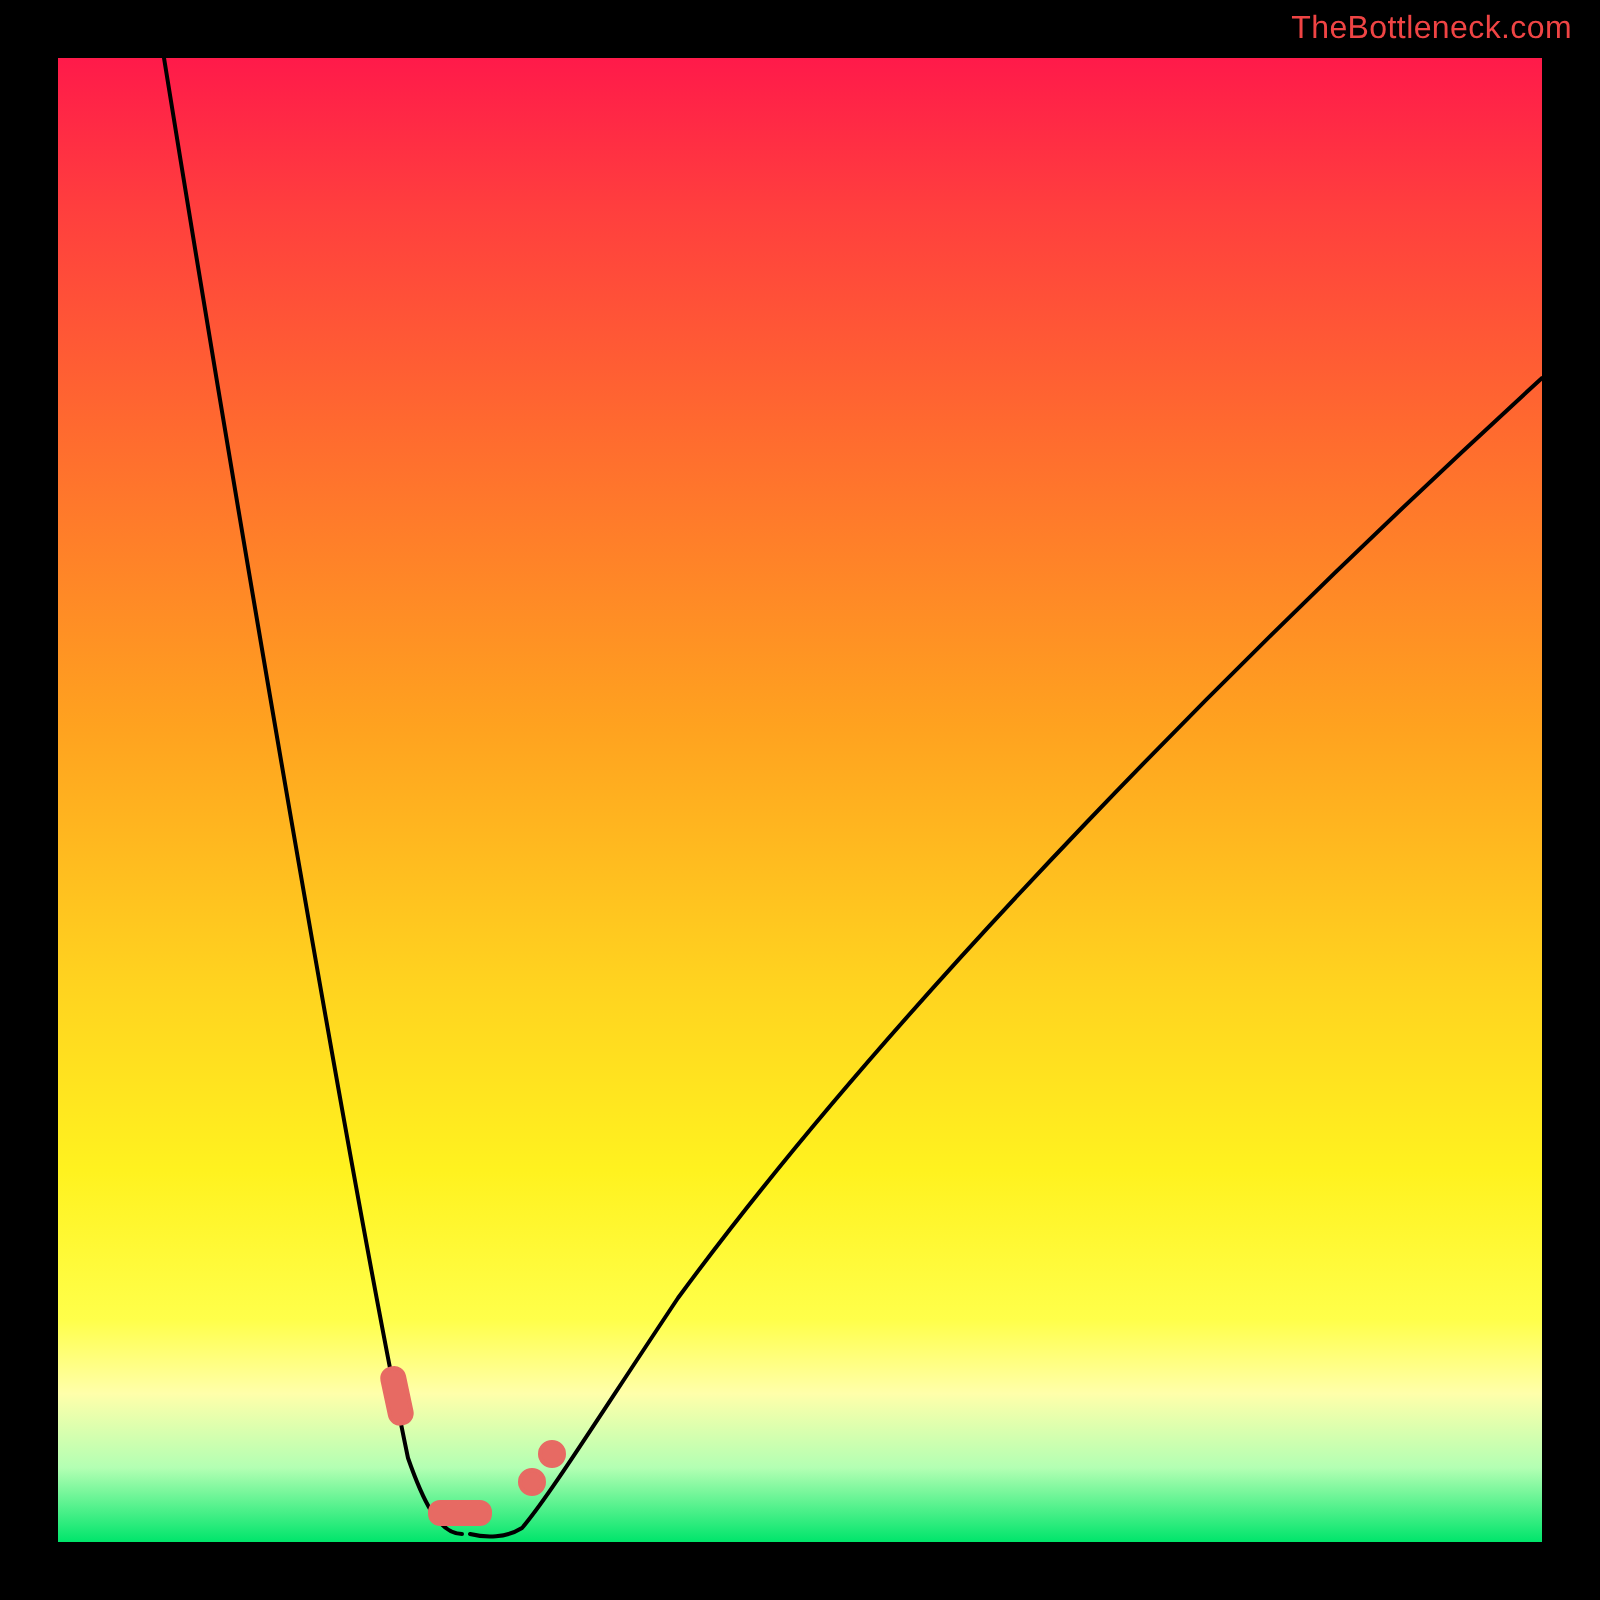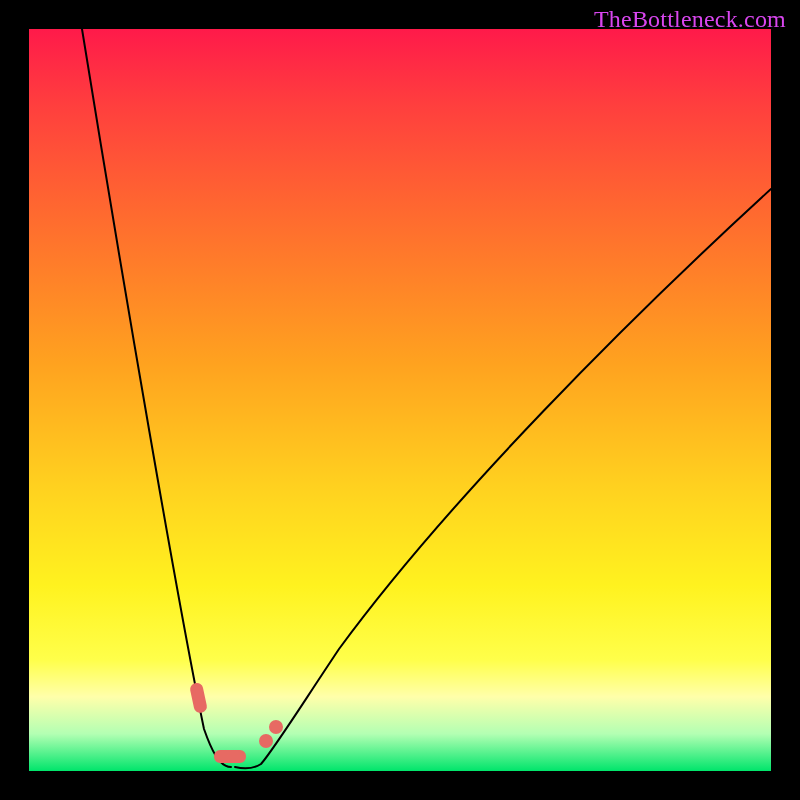--- a/index.html
+++ b/index.html
@@ -25,23 +25,23 @@
       #fff21f 75%,
       #ffff4a 85%,
       #ffffaa 90%,
       #b3ffb3 95%,
       #00e56b 100%);
   }
   .watermark {
     position: absolute;
     top: 6px;
     right: 14px;
-    font-family: Liberation Serif, serif;
-    font-size: 24px;
-    color: #d946ef;
+    font-family: Liberation Sans, sans-serif;
+    font-size: 16px;
+    color: #ef4444;
     letter-spacing: 0.2px;
     font-weight: 500;
   }
   svg.curves {
     position: absolute;
     left: 0;
     top: 0;
     width: 742px;
     height: 742px;
   }

